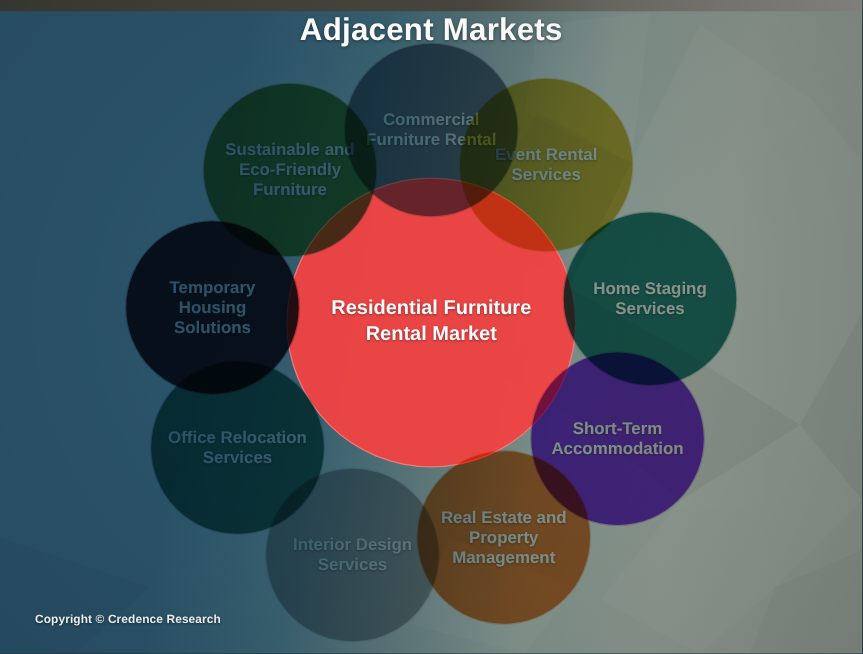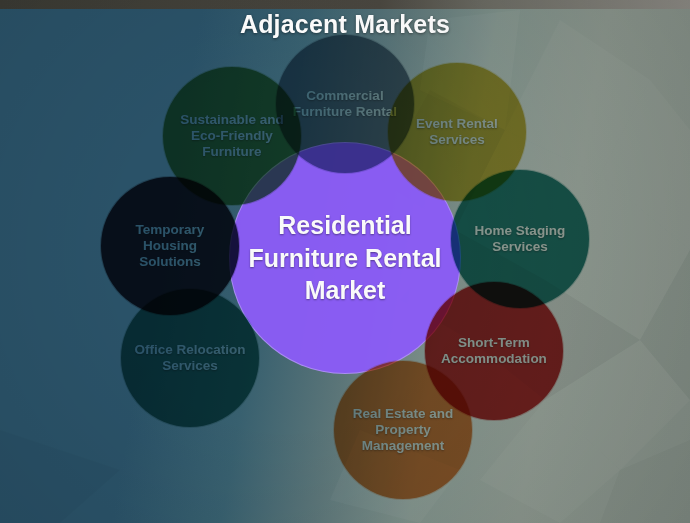--- a/index.html
+++ b/index.html
@@ -71,36 +71,36 @@
   .circle .lbl {
     display: block;
     width: 86%;
     word-break: break-word;
     mix-blend-mode: normal;
   }
 
   .c-center {
     width: 232px; height: 232px;
     left: 229px; top: 142px;
-    background: #8b5cf6;
+    background: #ef4444;
     border-color: rgba(255,255,255,.30);
-    font-size: 25px;
+    font-size: 16px;
     line-height: 1.30;
     z-index: 1;
     mix-blend-mode: normal;
     opacity: .97;
   }
   .c-center .lbl { width: 92%; }
 
   .sat { width: 140px; height: 140px; font-size: 13.5px; z-index: 3; opacity: .90; }
 
   .c-commercial { left: 275px; top: 34px;  background: #5d7789; }
-  .c-event      { left: 387px; top: 62px;  background: #cdb12e; }
+  .c-event      { left: 367px; top: 62px;  background: #cdb12e; }
   .c-home       { left: 450px; top: 169px; background: #0f766e; }
-  .c-short      { left: 424px; top: 281px; background: #b91c1c; }
+  .c-short      { left: 424px; top: 281px; background: #6d28d9; }
   .c-realestate { left: 333px; top: 360px; background: #e2742c; text-align: center; }
   .c-interior   { left: 212px; top: 374px; background: #9fa7ad; }
   .c-office     { left: 120px; top: 288px; background: #0f766e; }
   .c-temporary  { left: 100px; top: 176px; background: #0f172a; }
   .c-sustain    { left: 162px; top: 66px;  background: #3c8c45; }
 
   
   .copyright {
     position: absolute;
     left: 28px; bottom: 22px;
@@ -166,27 +166,31 @@
     </div>
 
     <div class="circle c-office sat">
       <span class="lbl">Office Relocation Services</span>
     </div>
 
     <div class="circle c-short sat">
       <span class="lbl">Short-Term Accommodation</span>
     </div>
 
+    <div class="circle c-interior sat">
+      <span class="lbl">Interior Design Services</span>
+    </div>
 
     <div class="circle c-realestate sat">
       <span class="lbl">Real Estate and Property Management</span>
     </div>
 
     <div class="circle c-center">
       <span class="lbl">Residential Furniture Rental Market</span>
     </div>
 
   </div>
 
   <div class="bg-vignette"></div>
 
+  <div class="copyright">Copyright © Credence Research</div>
 
 </div>
 
 </body></html>

